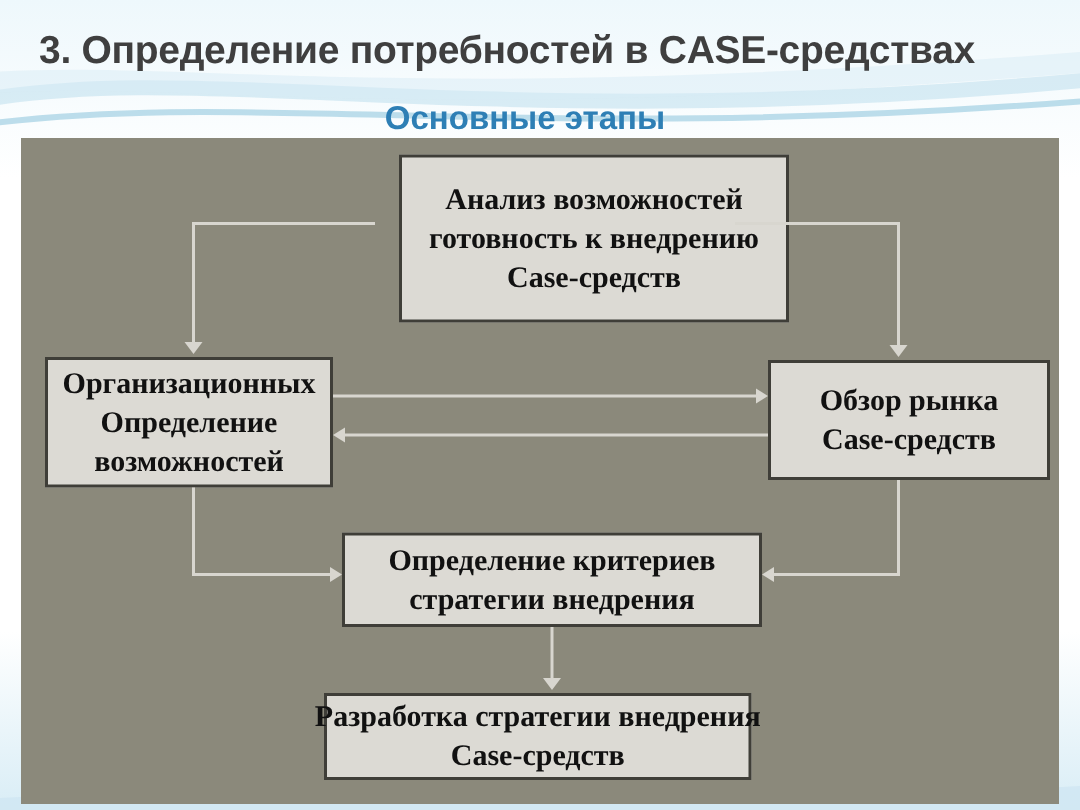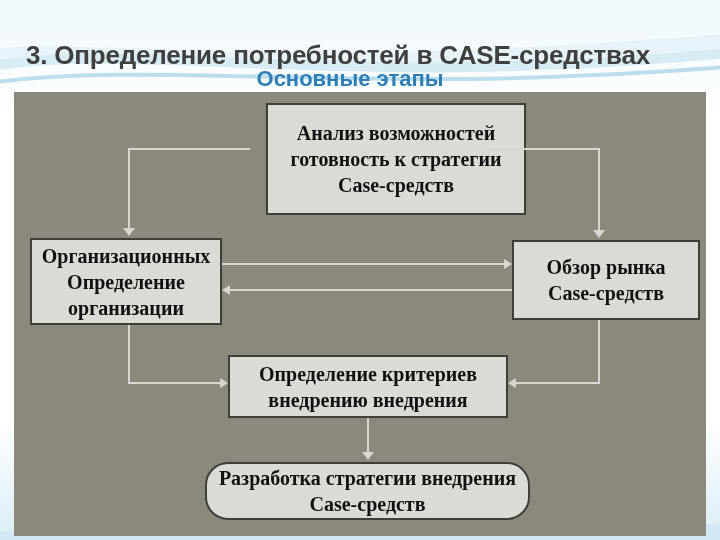--- a/index.html
+++ b/index.html
@@ -19,21 +19,20 @@
     background:linear-gradient(180deg,#eef8fc 0%,#ffffff 22%,#ffffff 78%,#d9edf6 100%);
   }
   .slide{position:absolute;inset:0;}
   .wave-svg{position:absolute;left:0;pointer-events:none;}
   .wave-top{top:0;}
   .wave-bottom{bottom:0;}
   .slide-title{
     position:absolute;left:26px;top:18px;width:680px;
     font-size:26px;font-weight:bold;color:var(--title);
     letter-spacing:-0.2px;
-    margin-top:22px;
   }
   .slide-subtitle{
     position:absolute;left:120px;top:66px;width:460px;
     text-align:center;font-size:22px;font-weight:bold;color:var(--subtitle);
   }
   .diagram{
     position:absolute;left:14px;top:92px;width:692px;height:444px;
     background:var(--diagram-bg);
   }
   .node{
@@ -44,21 +43,21 @@
     font-family:"Liberation Serif","DejaVu Serif",serif;
     font-weight:bold;font-size:20px;line-height:26px;
     display:flex;flex-direction:column;justify-content:center;align-items:center;
     text-align:center;
   }
   .node span{display:block;white-space:nowrap;}
   .node-analysis{left:252px;top:11px;width:260px;height:112px;}
   .node-org-needs{left:16px;top:146px;width:192px;height:87px;}
   .node-market{left:498px;top:148px;width:188px;height:80px;}
   .node-criteria{left:214px;top:263px;width:280px;height:63px;}
-  .node-strategy{left:191px;top:370px;width:325px;height:58px;border-radius:23px;}
+  .node-strategy{left:202px;top:370px;width:285px;height:58px;}
   .seg{position:absolute;background:var(--line);}
   .ah{position:absolute;width:0;height:0;}
   .ah-down{border-left:6px solid transparent;border-right:6px solid transparent;border-top:8px solid var(--line);}
   .ah-right{border-top:5px solid transparent;border-bottom:5px solid transparent;border-left:8px solid var(--line);}
   .ah-left{border-top:5px solid transparent;border-bottom:5px solid transparent;border-right:8px solid var(--line);}
 </style>
 </head>
 <body>
 
 <div class="slide">
@@ -73,38 +72,38 @@
     <path d="M 0 24 L 0 16 C 200 4, 480 22, 720 8 L 720 24 Z" fill="#cfe6f2" opacity="0.8"></path>
   </svg>
 
   <div class="slide-title">3. Определение потребностей в CASE-средствах</div>
   <div class="slide-subtitle">Основные этапы</div>
 
   <div class="diagram">
 
     <div class="node node-analysis">
       <span>Анализ возможностей</span>
-      <span>готовность к стратегии</span>
+      <span>готовность к внедрению</span>
       <span>Case-средств</span>
     </div>
 
     <div class="node node-org-needs">
       <span>Организационных</span>
       <span>Определение</span>
-      <span>организации</span>
+      <span>возможностей</span>
     </div>
 
     <div class="node node-market">
       <span>Обзор рынка</span>
       <span>Case-средств</span>
     </div>
 
     <div class="node node-criteria">
       <span>Определение критериев</span>
-      <span>внедрению внедрения</span>
+      <span>стратегии внедрения</span>
     </div>
 
     <div class="node node-strategy">
       <span>Разработка стратегии внедрения</span>
       <span>Case-средств</span>
     </div>
 
     <div class="seg" style="left:114px;top:56px;width:122px;height:2px;"></div>
     <div class="seg" style="left:114px;top:56px;width:2px;height:82px;"></div>
     <div class="ah ah-down" style="left:109px;top:136px;"></div>

